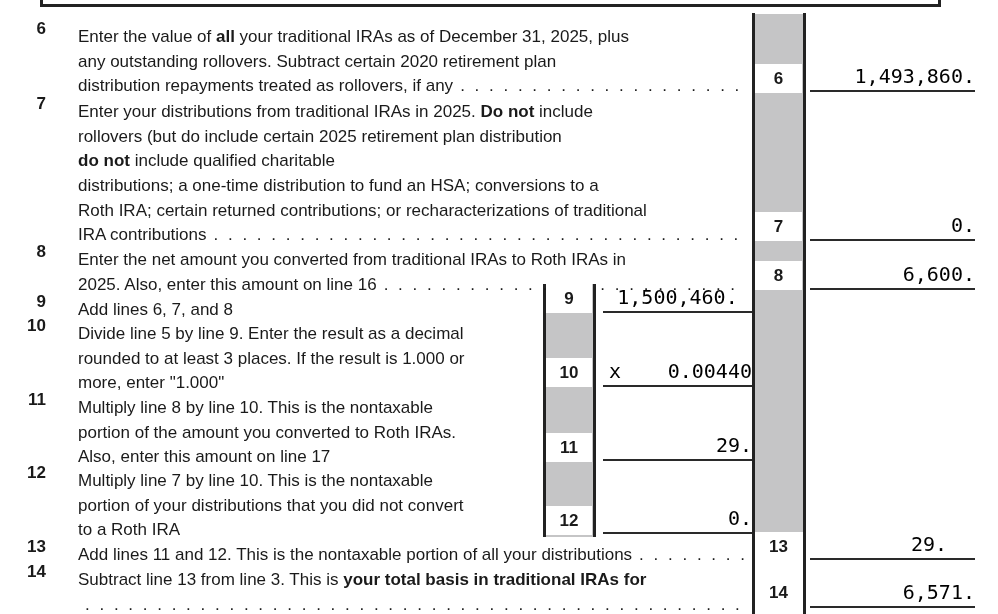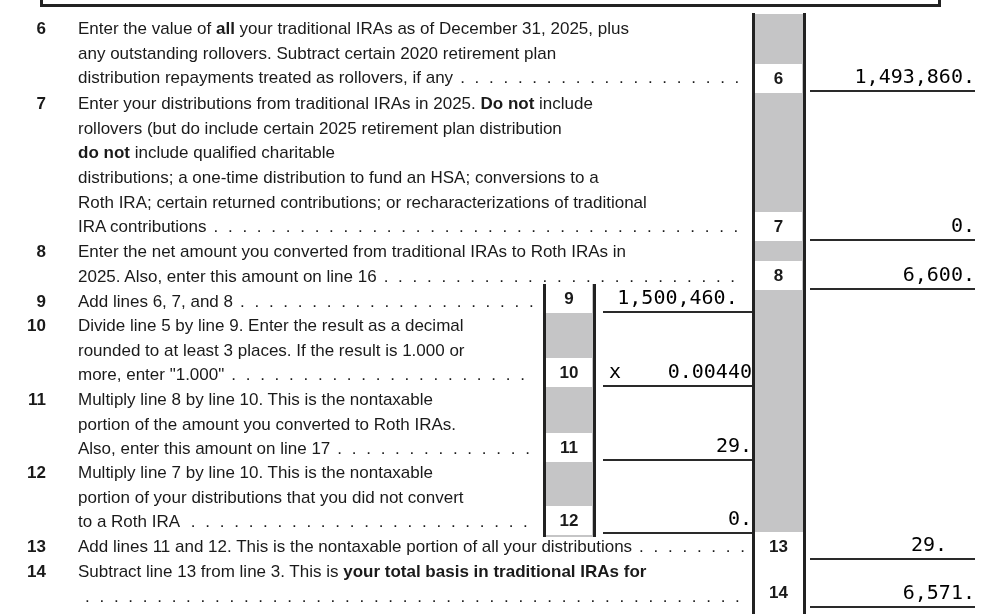--- a/index.html
+++ b/index.html
@@ -15,33 +15,33 @@
 
   
   .col-shade { position:absolute; background:#c5c5c6; }
 
   
   .form-line { position:absolute; }
   .line-no {
     position:absolute; left:14px; width:32px; text-align:right;
     font-weight:bold; font-size:17px; line-height:24.65px;
   }
-  .line-text { position:absolute; left:78px; top:0; }
+  .line-text { position:absolute; left:78px; top:8px; }
   .trow {
     display:flex; align-items:baseline;
     height:24.65px; line-height:24.65px; font-size:17px;
     white-space:pre; overflow:hidden;
   }
   .trow .seg-b { font-weight:bold; }
   .leader {
     flex:1 1 auto; overflow:hidden; white-space:pre;
     padding-left:7px; letter-spacing:2.5px; font-size:17px;
   }
   .w-wide  { width:667px; }
-  .w-narrow{ width:455px; }
+  .w-narrow{ width:455px;flex-direction:column; }
 
   
   .no-box {
     position:absolute; background:#ffffff; display:flex;
     align-items:center; justify-content:center;
     font-weight:bold; font-size:17px;
   }
   .no-box.plain { background:transparent; }
 
   

